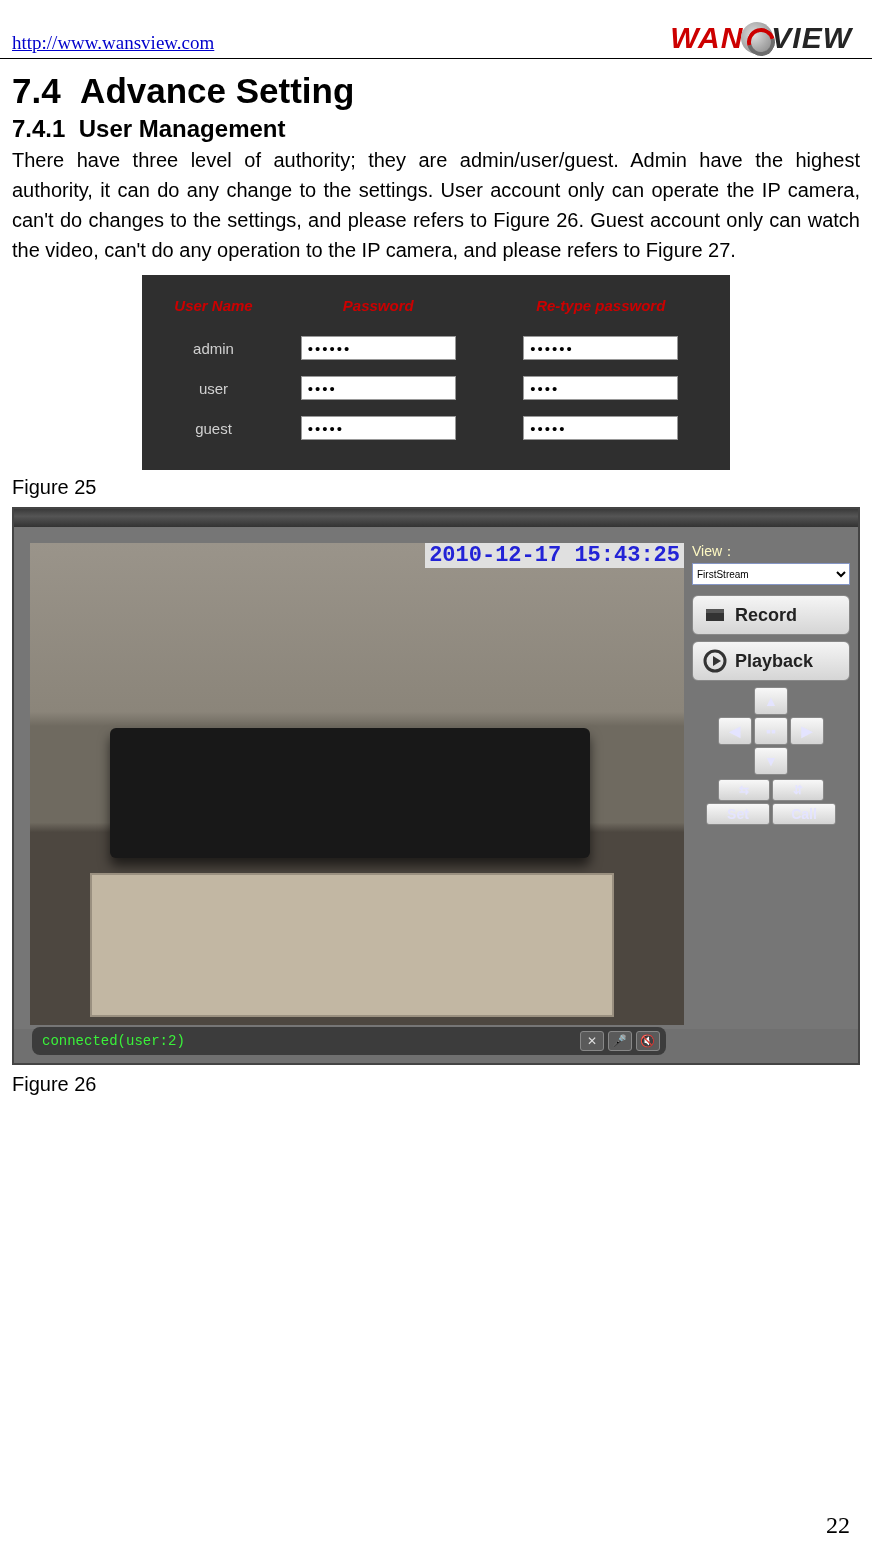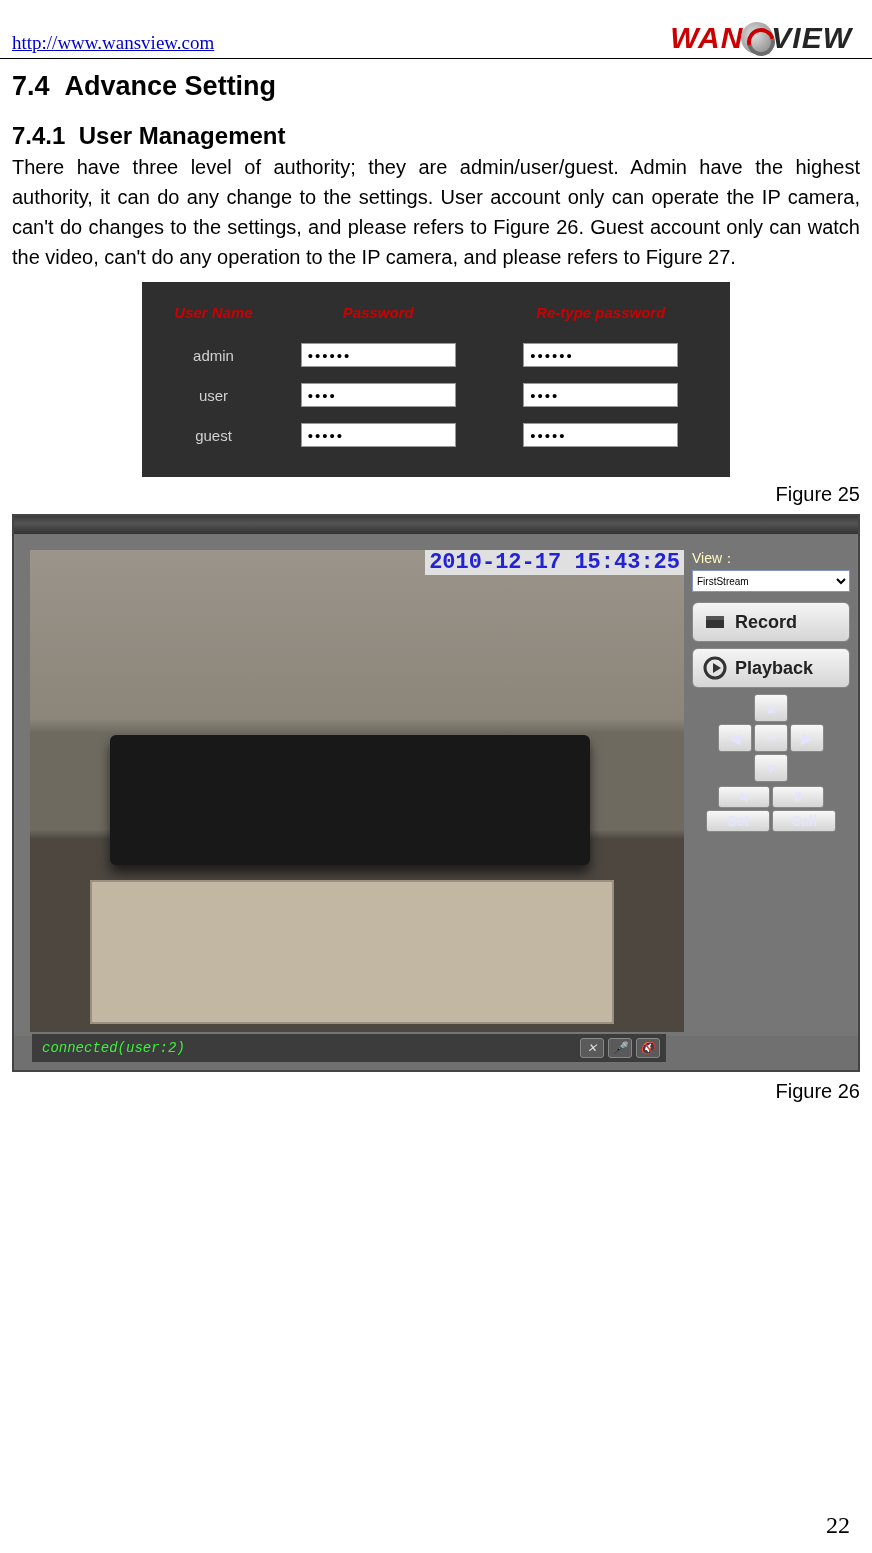--- a/index.html
+++ b/index.html
@@ -50,23 +50,23 @@
     border:4px solid #cc0000;
     border-right-color: #6d6d6d;
     border-bottom-color: #6d6d6d;
     border-radius:50%;
     transform:rotate(30deg);
   }
   .content {
     padding: 12px 12px 0 12px;
   }
   h2 {
-    font-size: 27px;
-    font-weight: bold;
-    margin-bottom: 20px;
+    font-size: 35px;
+    font-weight: bold;
+    margin-bottom: 4px;
   }
   h3 {
     font-size: 24px;
     font-weight: bold;
     margin-bottom: 2px;
   }
   .body-text {
     font-size: 20px;
     line-height: 1.5;
     text-align: justify;
@@ -104,21 +104,21 @@
     height: 24px;
     background: #fff;
     border: 1px solid #999;
     text-align: left;
     padding: 0 6px;
     font-size: 15px;
     letter-spacing: 2px;
   }
   .figure-caption {
     font-size: 20px;
-    text-align: right;
+    text-align: left;
     margin: 6px 0 4px;
   }
 
   
   .viewer-outer {
     width: 848px;
     height: 558px;
     margin: 8px auto;
     border: 2px solid #444;
     background: #707070;
@@ -222,24 +222,23 @@
     width:64px;height:22px;
     background:linear-gradient(#f8f8f8,#d4d4d4);
     border:1px solid #888;border-radius:3px;
     font-size:14px;font-weight:bold;
     display:flex;align-items:center;justify-content:center;
   }
 
   .statusbar{
     position:absolute;bottom:8px;left:18px;right:192px;
     height:28px;background:#3c3c3c;
-    border-radius:0;
+    border-radius:8px;
     display:flex;align-items:center;justify-content:space-between;
     padding:0 6px 0 10px;
-    font-style:italic;
   }
   .status-text{color:#3af13a;font-size:14px;font-family:"Courier New",monospace;}
   .status-icons{display:flex;gap:4px;}
   .status-ico{
     width:24px;height:20px;background:#5a5a5a;
     border:1px solid #888;border-radius:3px;
     color:#ddd;font-size:12px;display:flex;align-items:center;justify-content:center;
   }
 
   .page-number{

